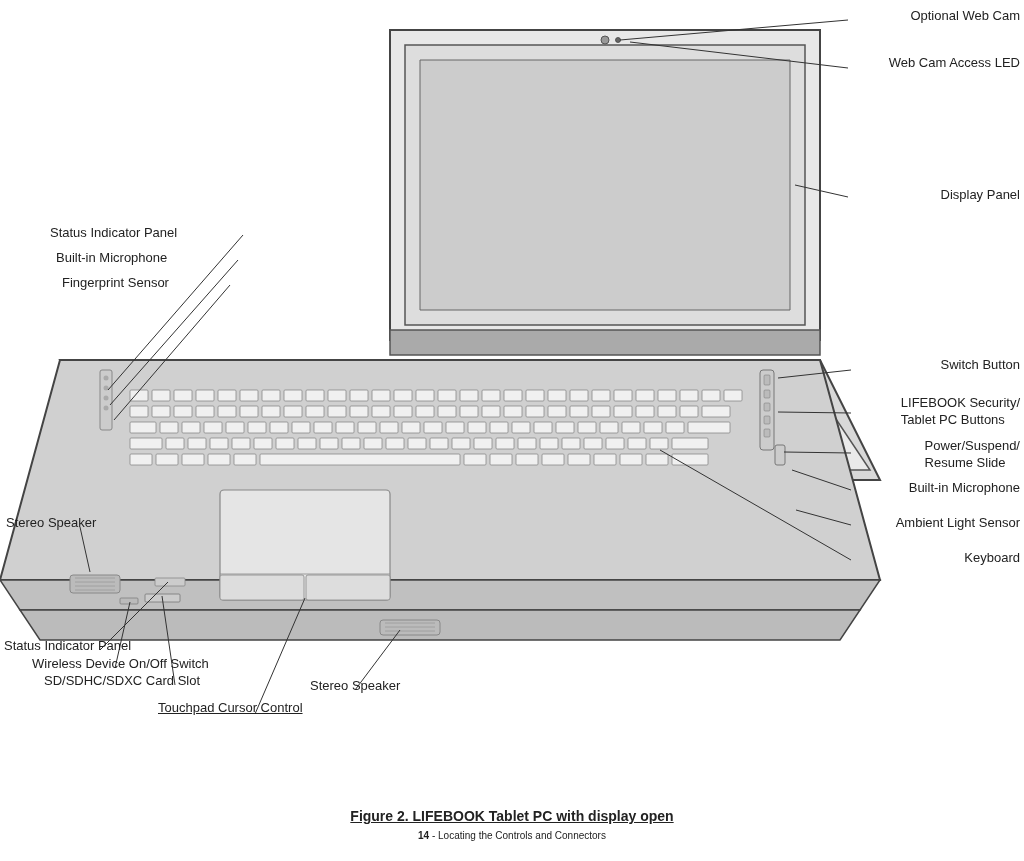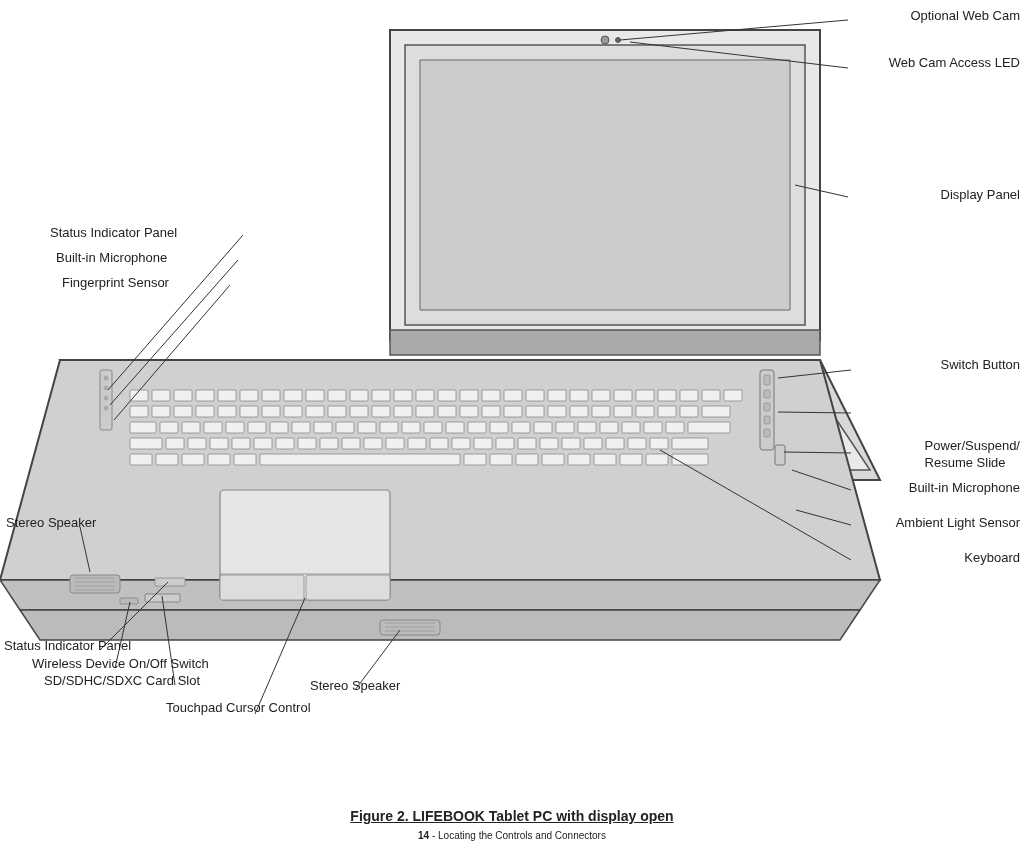--- a/index.html
+++ b/index.html
@@ -307,38 +307,39 @@
   <div class="label" style="top:187px; right:4px; text-align:left;">Display Panel</div>
 
   <div class="label" style="top:225px; left:50px; text-align:right;">Status Indicator Panel</div>
 
   <div class="label" style="top:250px; left:56px; text-align:right;">Built-in Microphone</div>
 
   <div class="label" style="top:275px; left:62px; text-align:right;">Fingerprint Sensor</div>
 
   <div class="label" style="top:357px; right:4px;">Switch Button</div>
 
+  <div class="label" style="top:395px; right:4px; max-width:155px; white-space:normal; line-height:1.3;">LIFEBOOK Security/<br>Tablet PC Buttons</div>
 
   <div class="label" style="top:438px; right:4px; max-width:155px; white-space:normal; line-height:1.3;">Power/Suspend/<br>Resume Slide</div>
 
   <div class="label" style="top:480px; right:4px;">Built-in Microphone</div>
 
   <div class="label" style="top:515px; right:4px;">Ambient Light Sensor</div>
 
   <div class="label" style="top:550px; right:4px;">Keyboard</div>
 
   <div class="label" style="top:515px; left:6px;">Stereo Speaker</div>
 
   <div class="label" style="top:638px; left:4px;">Status Indicator Panel</div>
 
   <div class="label" style="top:656px; left:8px;margin-left:24px;">Wireless Device On/Off Switch</div>
 
   <div class="label" style="top:673px; left:44px;">SD/SDHC/SDXC Card Slot</div>
 
-  <div class="label" style="top:700px; left:166px;">Touchpad Cursor Control</div>
+  <div class="label" style="top:700px; left:158px;text-decoration:underline;">Touchpad Cursor Control</div>
 
   <div class="label" style="top:678px; left:310px;">Stereo Speaker</div>
 
 </div>
 
 <div class="figure-caption">Figure 2.  LIFEBOOK Tablet PC with display open</div>
 
 <div class="page-footer">
   <strong>14</strong><span> - Locating the Controls and Connectors</span>
 </div>

